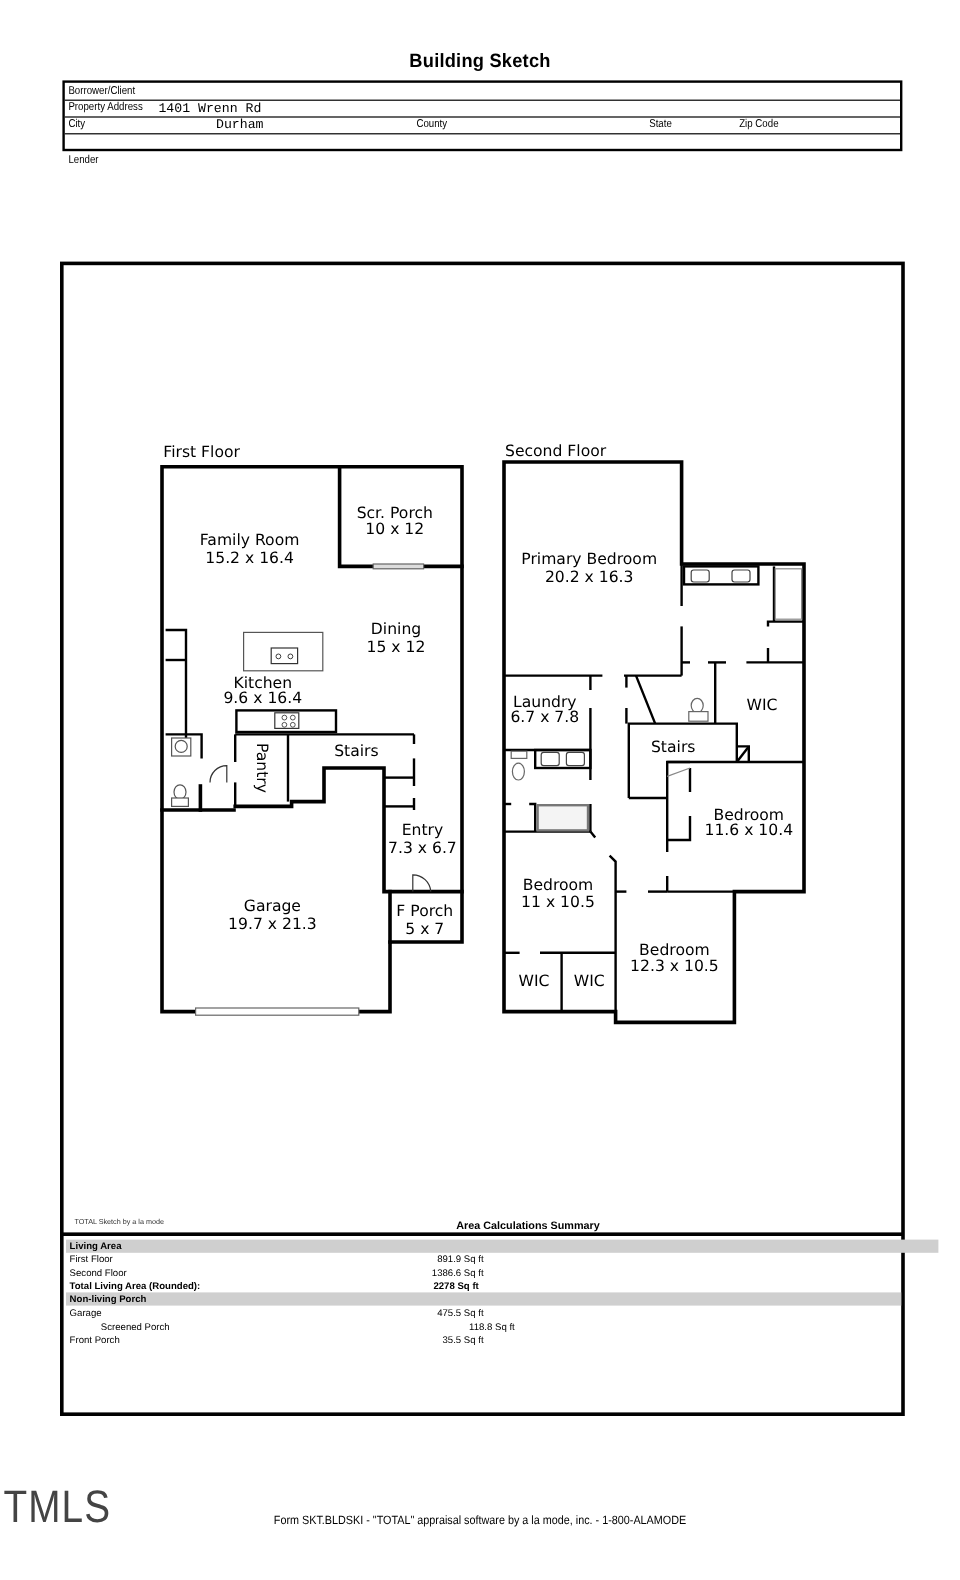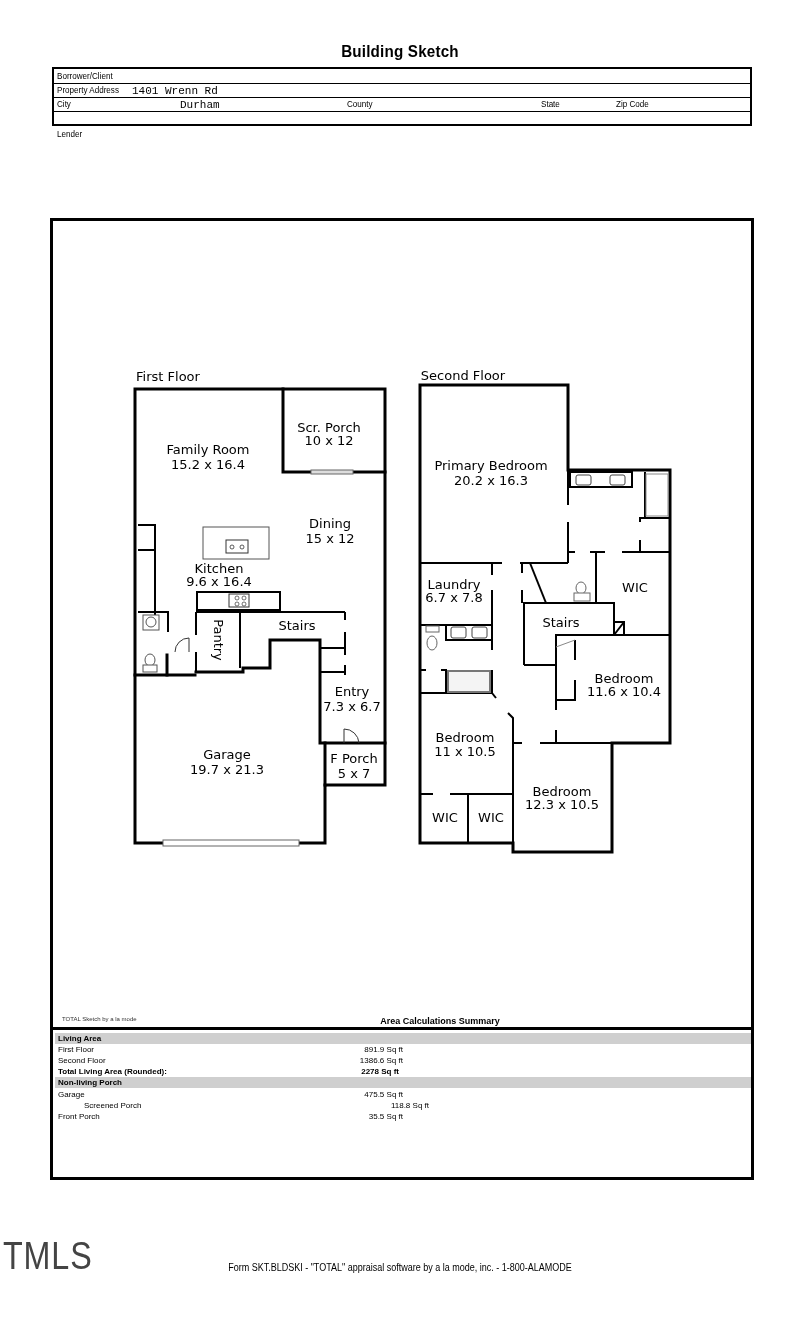--- a/index.html
+++ b/index.html
@@ -212,21 +212,21 @@
     <text x="562" y="809">12.3 x 10.5</text>
     <text x="445" y="822">WIC</text>
     <text x="491" y="822">WIC</text>
   </g>
 </svg>
 
 <div class="sketch-credit">TOTAL Sketch by a la mode</div>
 <div class="summary-title">Area Calculations Summary</div>
 <div class="sum-divider"></div>
 
-<div class="sum-row head" style="top:1033px;">
+<div class="sum-row head" style="top:1033px;padding-left:31px;">
   <span class="lbl">Living Area</span>
 </div>
 <div class="sum-row" style="top:1044px;">
   <span class="lbl">First Floor</span>
   <span class="val">891.9 Sq ft</span>
 </div>
 <div class="sum-row" style="top:1055px;">
   <span class="lbl">Second Floor</span>
   <span class="val">1386.6 Sq ft</span>
 </div>

